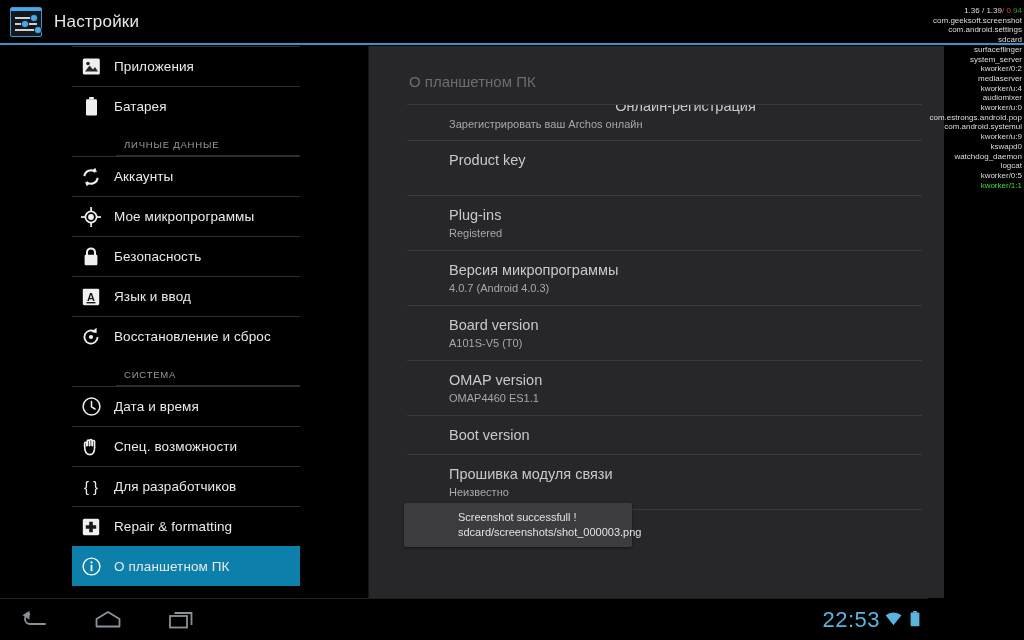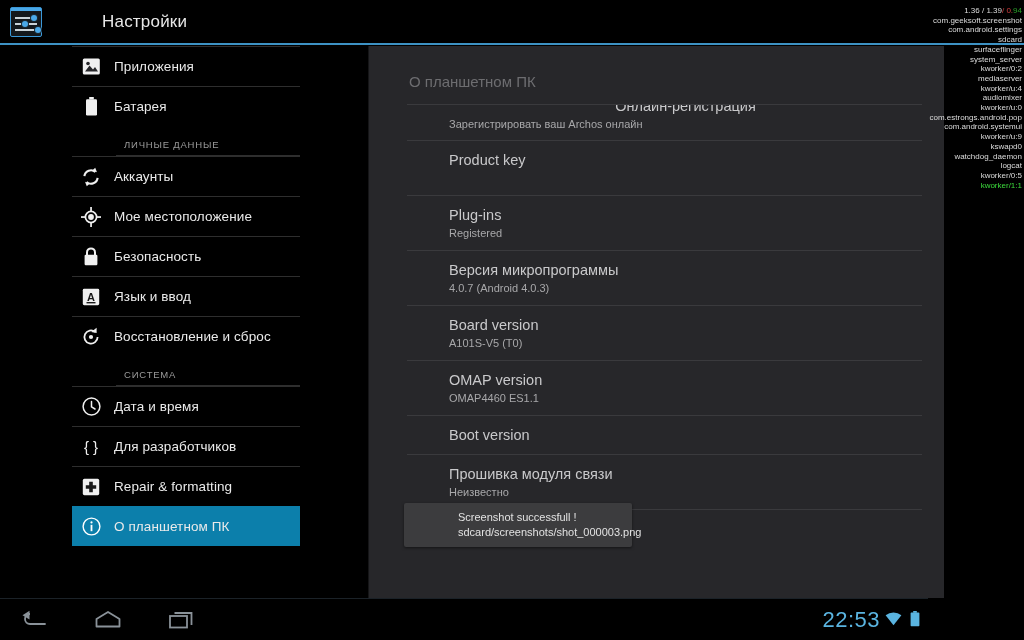--- a/index.html
+++ b/index.html
@@ -27,21 +27,21 @@
   }
   .slider-row { position:absolute; left:4px; right:4px; height:2px; background:#c9d2d8; }
   .slider-row i {
     position:absolute; top:-2.5px; width:6px; height:6px; border-radius:50%;
     background:#4aa8e8; box-shadow:0 0 0 1px #1a2a34;
   }
   .sr1 { top:9px; } .sr1 i { left:16px; }
   .sr2 { top:15px; } .sr2 i { left:7px; }
   .sr3 { top:21px; } .sr3 i { left:20px; }
   .ab-title {
-    font-size:17px; color:#e8e8e8; letter-spacing:.2px;margin-left:48px;
+    font-size:17px; color:#e8e8e8; letter-spacing:.2px;
   }
   .ab-underline {
     position:absolute; left:0; top:43px; width:1024px; height:2px; background:#3d92c4;
   }
 
   
   .debug {
     position:absolute; right:2px; top:6px; width:200px;
     text-align:right; font-family:"Liberation Sans", sans-serif;
     font-size:8px; line-height:9.7px; color:#dcdcdc; z-index:40;
@@ -204,21 +204,21 @@
       <span class="sb-ico">
         <svg width="20" height="20" viewBox="0 0 20 20">
             <circle cx="10" cy="10" r="5.6" stroke="#f0f0f0" stroke-width="1.7" fill="none"></circle>
             <circle cx="10" cy="10" r="2.9" fill="#f0f0f0"></circle>
             <rect x="9.2" y="0" width="1.7" height="4" fill="#f0f0f0"></rect>
             <rect x="9.2" y="16" width="1.7" height="4" fill="#f0f0f0"></rect>
             <rect x="0" y="9.2" width="4" height="1.7" fill="#f0f0f0"></rect>
             <rect x="16" y="9.2" width="4" height="1.7" fill="#f0f0f0"></rect>
           </svg>
       </span>
-      <span class="sb-label">Мое местоположение</span>
+      <span class="sb-label">Мое микропрограммы</span>
     </div>
 
     <div class="sb-row">
       <span class="sb-ico">
         <svg width="16" height="19" viewBox="0 0 16 19">
             <path d="M4 8 V5.4 a4 4 0 0 1 8 0 V8" stroke="#f0f0f0" stroke-width="2" fill="none"></path>
             <rect x="1.6" y="7.8" width="12.8" height="10.4" rx="1.2" fill="#f0f0f0"></rect>
           </svg>
       </span>
       <span class="sb-label">Безопасность</span>
@@ -253,20 +253,29 @@
     <div class="sb-row">
       <span class="sb-ico">
         <svg width="19" height="19" viewBox="0 0 19 19">
             <circle cx="9.5" cy="9.5" r="8.4" stroke="#f0f0f0" stroke-width="1.5" fill="none"></circle>
             <path d="M9.5 4.6 V9.8 L13 12" stroke="#f0f0f0" stroke-width="1.5" fill="none" stroke-linecap="round"></path>
           </svg>
       </span>
       <span class="sb-label">Дата и время</span>
     </div>
 
+    <div class="sb-row">
+      <span class="sb-ico">
+        <svg width="19" height="19" viewBox="0 0 19 19">
+            <path d="M2.6 9.2 V6.4 a1.1 1.1 0 0 1 2.2 0 V8.8 M5.2 8.6 V4.2 a1.1 1.1 0 0 1 2.2 0 V8.6 M7.8 8.6 V3.6 a1.1 1.1 0 0 1 2.2 0 V8.6 M10.4 8.8 V4.6 a1.1 1.1 0 0 1 2.2 0 V10" stroke="#f0f0f0" stroke-width="1.6" fill="none" stroke-linecap="round"></path>
+            <path d="M2.6 9 c0 5 1.6 8.6 5.2 8.6 c3.6 0 4.8 -3 4.8 -7.4" stroke="#f0f0f0" stroke-width="1.6" fill="none" stroke-linecap="round"></path>
+          </svg>
+      </span>
+      <span class="sb-label">Спец. возможности</span>
+    </div>
 
     <div class="sb-row">
       <span class="sb-ico">
         <svg width="20" height="18" viewBox="0 0 20 18">
             <text x="10" y="14" font-family="Liberation Sans, sans-serif" font-size="15" fill="#f0f0f0" text-anchor="middle">{ }</text>
           </svg>
       </span>
       <span class="sb-label">Для разработчиков</span>
     </div>
 

